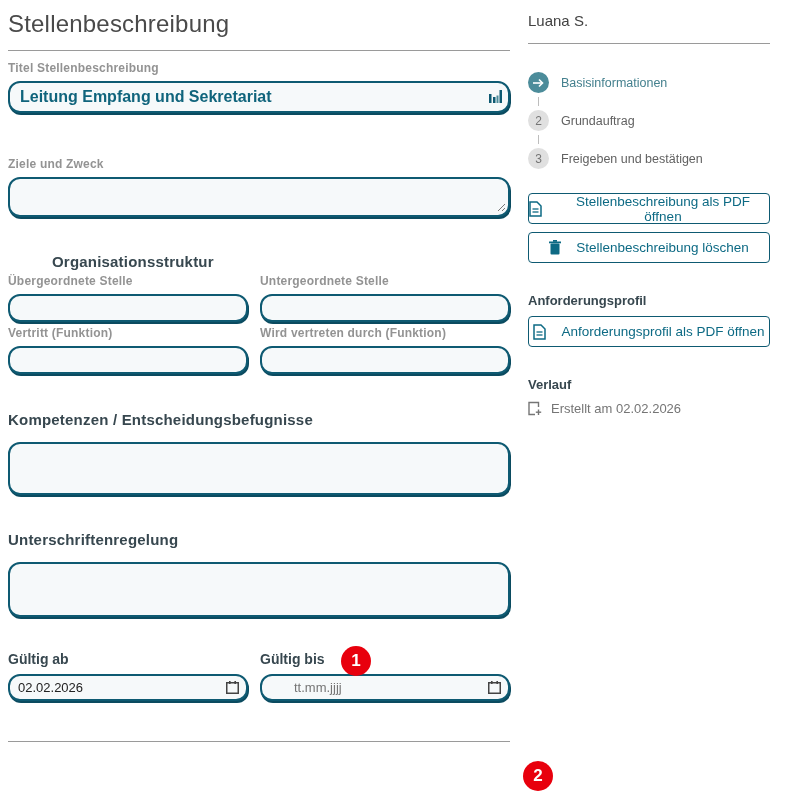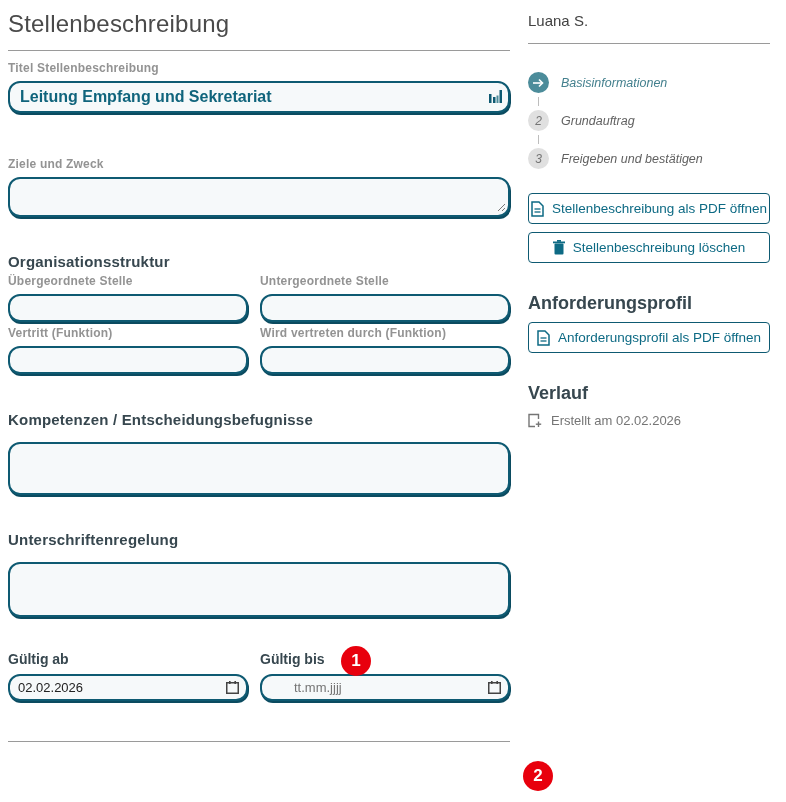--- a/index.html
+++ b/index.html
@@ -40,39 +40,39 @@
   .cal-icon { position:absolute; right:9px; top:7px; }
 
   .footer-rule { border:none; border-top:1px solid #9a9a9a; margin-top:40px; }
 
   
   .sidebar { width:242px; margin-left:18px; }
   .user-name { font-size:15px; font-weight:500; color:#424242; margin-top:4px; }
   .sidebar .rule { margin-top:14px; }
 
   .stepper { margin-top:28px; }
-  .step-row { display:flex; align-items:center;font-style:italic; }
+  .step-row { display:flex; align-items:center; }
   .step-circle {
     width:21px; height:21px; border-radius:50%; flex:0 0 21px;
     display:flex; align-items:center; justify-content:center;
     font-size:12px; color:#757575; background:#e0e0e0;
   }
   .step-circle.active { background:#4c8c9a; color:#fff; }
   .step-label { margin-left:12px; font-size:12.5px; color:#616161; }
   .step-label.active { color:#44808e; }
   .step-connector { width:1px; height:9px; background:#bdbdbd; margin:4px 0 4px 10px; }
 
   .side-btn {
     width:100%; height:31px; margin-top:8px;
     background:#fff; border:1px solid #0e5a72; border-radius:4px;
-    display:flex; align-items:center; justify-content:center; gap:8px;
+    display:flex; align-items:center; justify-content:center; gap:15px;
     font-family:"Liberation Sans", sans-serif; font-size:13.5px; font-weight:500;
     color:#0d6a84; cursor:pointer;
   }
-  .side-label { font-size:18px; font-weight:700; color:#37474f; }
+  .side-label { font-size:13px; font-weight:700; color:#37474f; }
   .verlauf-entry { display:flex; align-items:center; gap:9px; margin-top:9px;
     font-size:13px; color:#757575;text-align:center; }
 
   
   .badge {
     position:absolute; width:30px; height:30px; border-radius:50%;
     background:#e8000d; color:#fff; font-size:17px; font-weight:700;
     display:flex; align-items:center; justify-content:center;
   }
   .badge-1 { left:341px; top:646px; }
@@ -107,21 +107,21 @@
     <div class="ta-wrap" style="margin-top:6px;">
       <textarea class="input3d" style="height: 40px;"></textarea>
       <span class="resize-corner">
         <svg width="9" height="9" viewBox="0 0 9 9">
           <line x1="8" y1="1" x2="1" y2="8" stroke="#777" stroke-width="1"></line>
           <line x1="8" y1="5" x2="5" y2="8" stroke="#777" stroke-width="1"></line>
         </svg>
       </span>
     </div>
 
-    <div class="section-h" style="margin-top:36px;">Organisationsstruktur</div>
+    <div class="section-h" style="margin-top:36px;margin-left:44px;">Organisationsstruktur</div>
     <div class="two-col" style="margin-top:4px;">
       <div class="col-l">
         <div class="sm-label">Übergeordnete Stelle</div>
         <input class="input3d field-sm" type="text" style="">
       </div>
       <div class="col-r">
         <div class="sm-label">Untergeordnete Stelle</div>
         <input class="input3d field-sm" type="text" style="">
       </div>
     </div>

